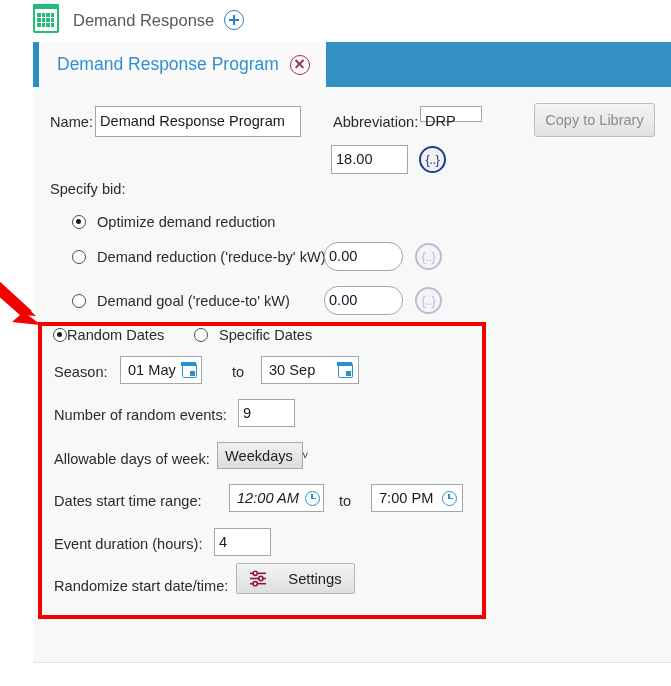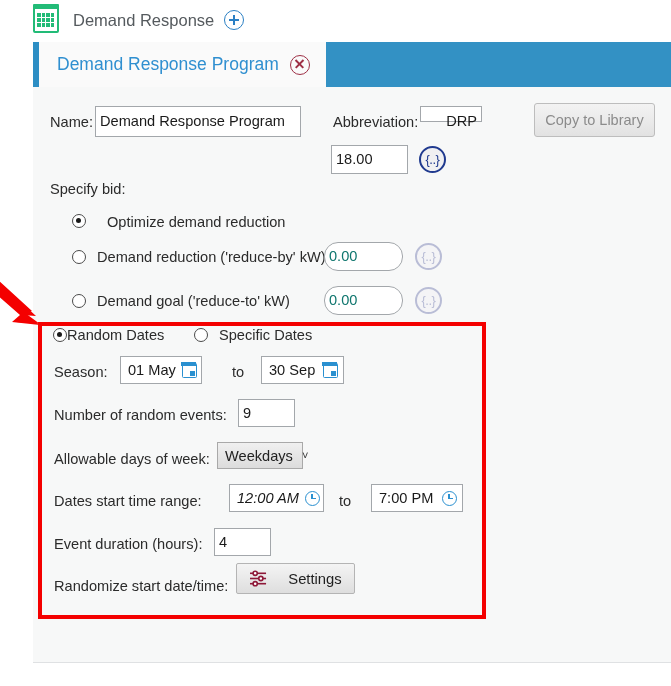--- a/index.html
+++ b/index.html
@@ -132,21 +132,21 @@
 
   .tin {
     background: #ffffff;
     border: 1px solid #a3a7ab;
     font-family: "Liberation Sans", sans-serif;
     font-size: 14.6px;
     color: #1a1a1a;
     padding: 0 4px;
     outline: none;
   }
-  .tin.placeholder { color: #0f766e; border-radius: 14px; }
+  .tin.placeholder { color: #0f172a; border-radius: 14px; }
 
   .btn-grey {
     background: linear-gradient(#f3f3f3, #e2e2e2);
     border: 1px solid #bdbdbd;
     border-radius: 3px;
     font-family: "Liberation Sans", sans-serif;
     font-size: 14.5px;
     color: #8b8b8b;
     display: flex; align-items: center; justify-content: center;
   }
@@ -322,30 +322,30 @@
       <span class="tab-close"></span>
     </div>
   </div>
 
   <div class="panel">
 
     <div class="pos lbl" style="left:17px; top:27px;">Name:</div>
     <div class="pos tin" style="left:62px; top:19px; width:206px; height:31px; line-height:29px;">Demand Response Program</div>
 
     <div class="pos lbl" style="left:300px; top:27px;">Abbreviation:</div>
-    <div class="pos tin" style="left:387px; top:19px; width:62px; height:16px; line-height:29px;text-align:right;">DRP</div>
+    <div class="pos tin" style="left:387px; top:19px; width:62px; height:16px; line-height:29px;">DRP</div>
 
     <div class="pos btn-grey" style="left:501px; top:16px; width:121px; height:34px;">Copy to Library</div>
 
     <div class="pos tin" style="left:298px; top:58px; width:77px; height:29px; line-height:27px;">18.00</div>
     <div class="pos braces" style="left:386px; top:59px;">{..}</div>
 
     <div class="pos lbl" style="left:17px; top:94px;">Specify bid:</div>
 
-    <div class="pos" style="left:39px; top:127px; display:flex; align-items:flex-start; gap:21px;">
+    <div class="pos" style="left:39px; top:127px; display:flex; align-items:center; gap:11px;">
       <span class="radio on"></span>
       <span class="lbl">Optimize demand reduction</span>
     </div>
 
     <div class="pos" style="left:39px; top:162px; display:flex; align-items:center; gap:11px;">
       <span class="radio"></span>
       <span class="lbl">Demand reduction ('reduce-by' kW)</span>
     </div>
     <div class="pos tin placeholder" style="left:291px; top:155px; width:79px; height:29px; line-height:27px;">0.00</div>
     <div class="pos braces dim" style="left:382px; top:156px;">{..}</div>
@@ -365,21 +365,21 @@
       <span class="radio"></span>
       <span class="lbl">Specific Dates</span>
     </div>
 
     <div class="pos lbl" style="left:21px; top:277px;">Season:</div>
     <div class="pos field" style="left:87px; top:269px; width:82px;">
       <span class="val">01 May</span>
       <span class="cal-blue"></span>
     </div>
     <div class="pos lbl" style="left:199px; top:277px;">to</div>
-    <div class="pos field" style="left:228px; top:269px; width:83px;">
+    <div class="pos field" style="left:228px; top:269px; width:98px;">
       <span class="val">30 Sep</span>
       <span class="cal-blue"></span>
     </div>
 
     <div class="pos lbl" style="left:21px; top:320px;">Number of random events:</div>
     <div class="pos tin" style="left:205px; top:312px; width:57px; height:28px; line-height:26px;">9</div>
 
     <div class="pos lbl" style="left:21px; top:364px;">Allowable days of week:</div>
     <div class="pos combo" style="left:184px; top:355px; width:86px;">
       <span>Weekdays</span>

